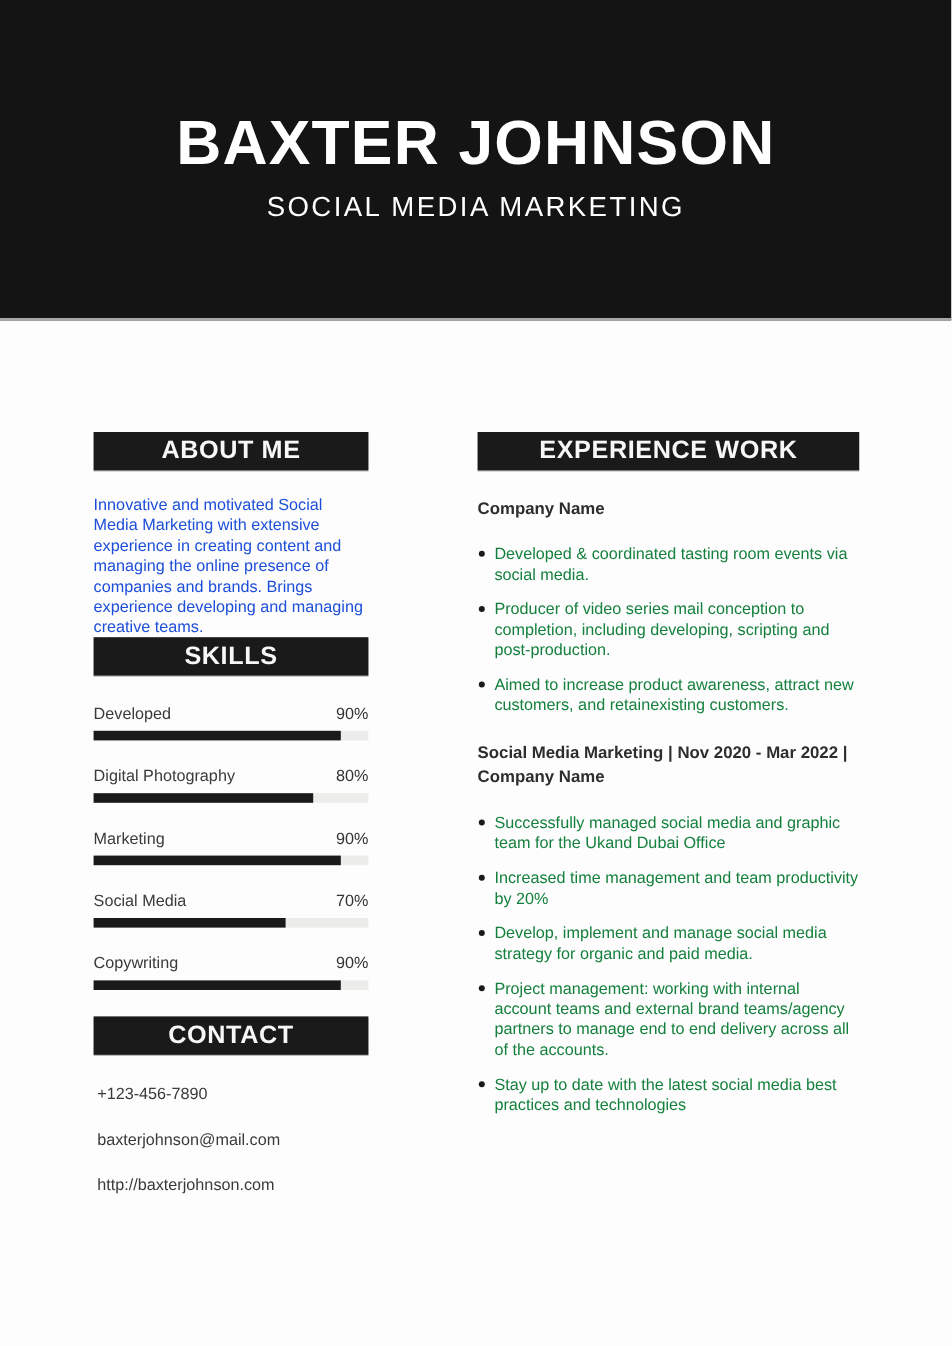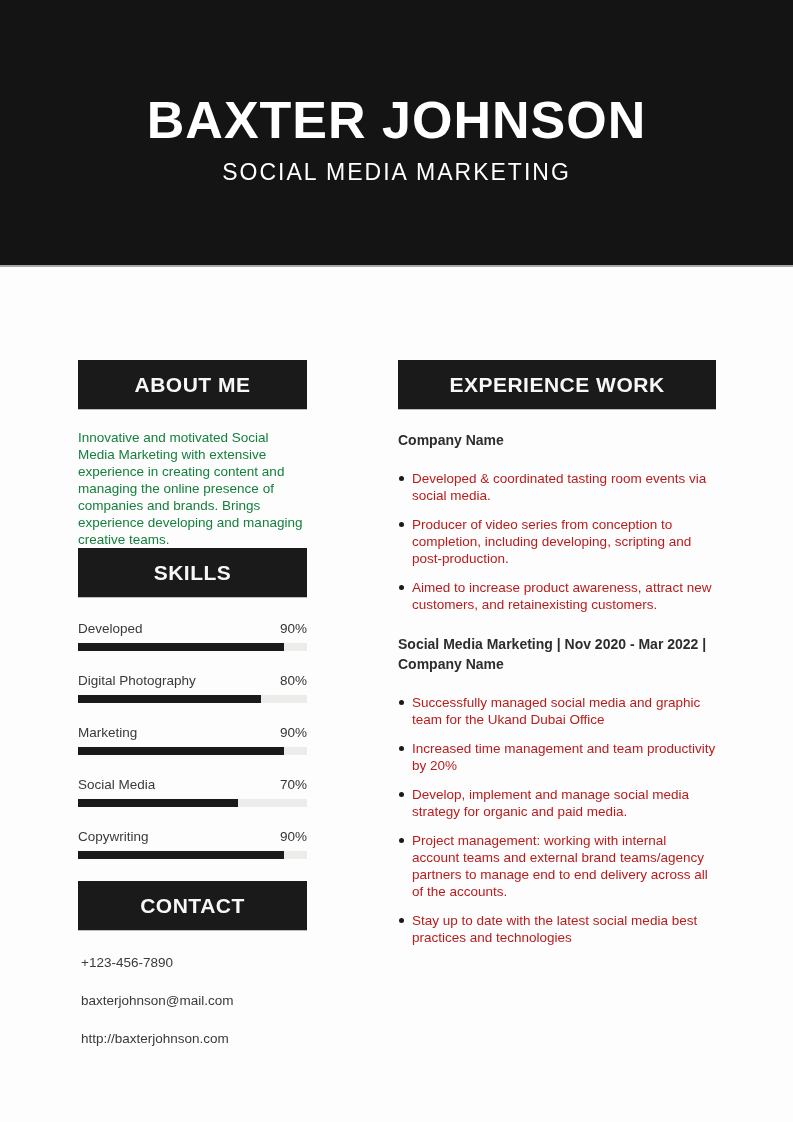--- a/index.html
+++ b/index.html
@@ -55,38 +55,38 @@
   }
   .col-right {
     position: absolute;
     top: 360px;
     left: 398px;
     width: 318px;
   }
 
   
   .bar {
-    height: 49px;
+    height: 32px;
     background: #1a1a1a;
     color: #f7f7f7;
     display: flex;
     align-items: center;
     justify-content: center;
     font-size: 21px;
     font-weight: 700;
     letter-spacing: 0.5px;
     box-shadow: 0 1px 0 rgba(0,0,0,0.25);
   }
 
   
   .about-body {
     margin-top: 20px;
     font-size: 13.5px;
     line-height: 17px;
-    color: #15803d;
+    color: #1d4ed8;
   }
 
   
   .skills-bar { }
   .skills-list { margin-top: 24px; }
   .skill { margin-bottom: 22px; }
   .skill-top {
     display: flex;
     justify-content: space-between;
     align-items: baseline;
@@ -126,21 +126,21 @@
     font-weight: 700;
     line-height: 20px;
     color: #2d2d2d;
   }
   .job-bullets { margin-top: 20px; }
   .bullet {
     position: relative;
     padding-left: 14px;
     font-size: 13.5px;
     line-height: 17px;
-    color: #b91c1c;
+    color: #15803d;
     margin-bottom: 12px;
   }
   .bullet::before {
     content: "";
     position: absolute;
     left: 1px;
     top: 6px;
     width: 5px;
     height: 5px;
     border-radius: 50%;
@@ -230,21 +230,21 @@
   <div class="col-right">
 
     <div class="bar">EXPERIENCE WORK</div>
 
     <div class="job">
       <div class="job-title">
         <div>Company Name</div>
       </div>
       <div class="job-bullets">
         <div class="bullet">Developed &amp; coordinated tasting room events via social media.</div>
-        <div class="bullet">Producer of video series from conception to completion, including developing, scripting and post-production.</div>
+        <div class="bullet">Producer of video series mail conception to completion, including developing, scripting and post-production.</div>
         <div class="bullet">Aimed to increase product awareness, attract new customers, and retainexisting customers.</div>
       </div>
     </div>
 
     <div class="job">
       <div class="job-title">
         <div>Social Media Marketing | Nov 2020 - Mar 2022 |</div>
         <div>Company Name</div>
       </div>
       <div class="job-bullets">

